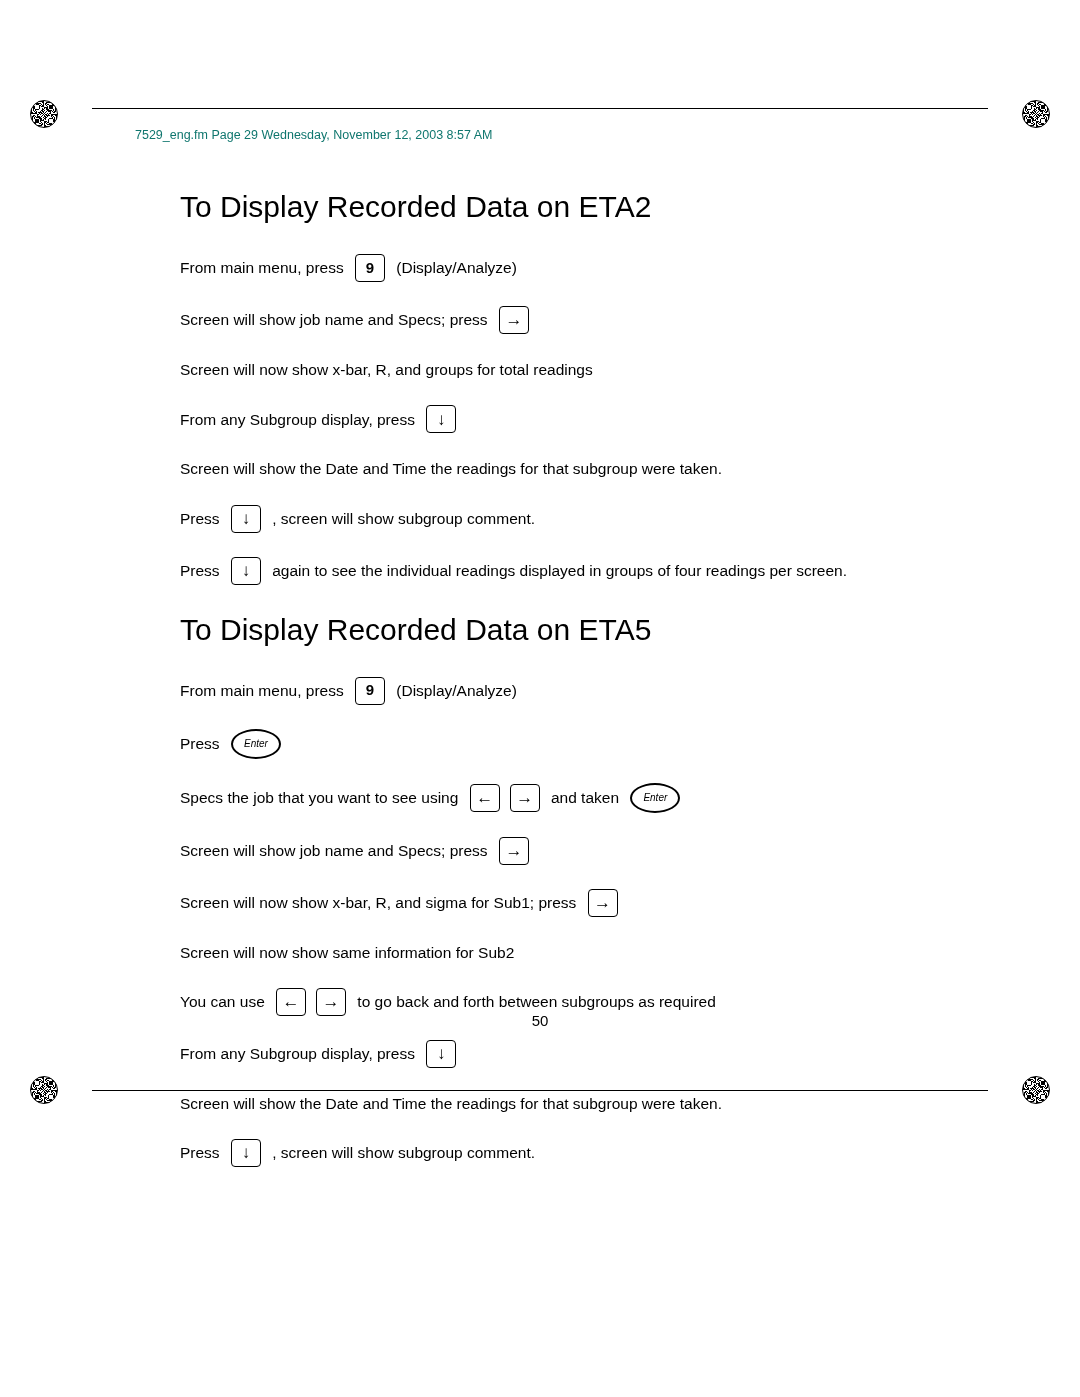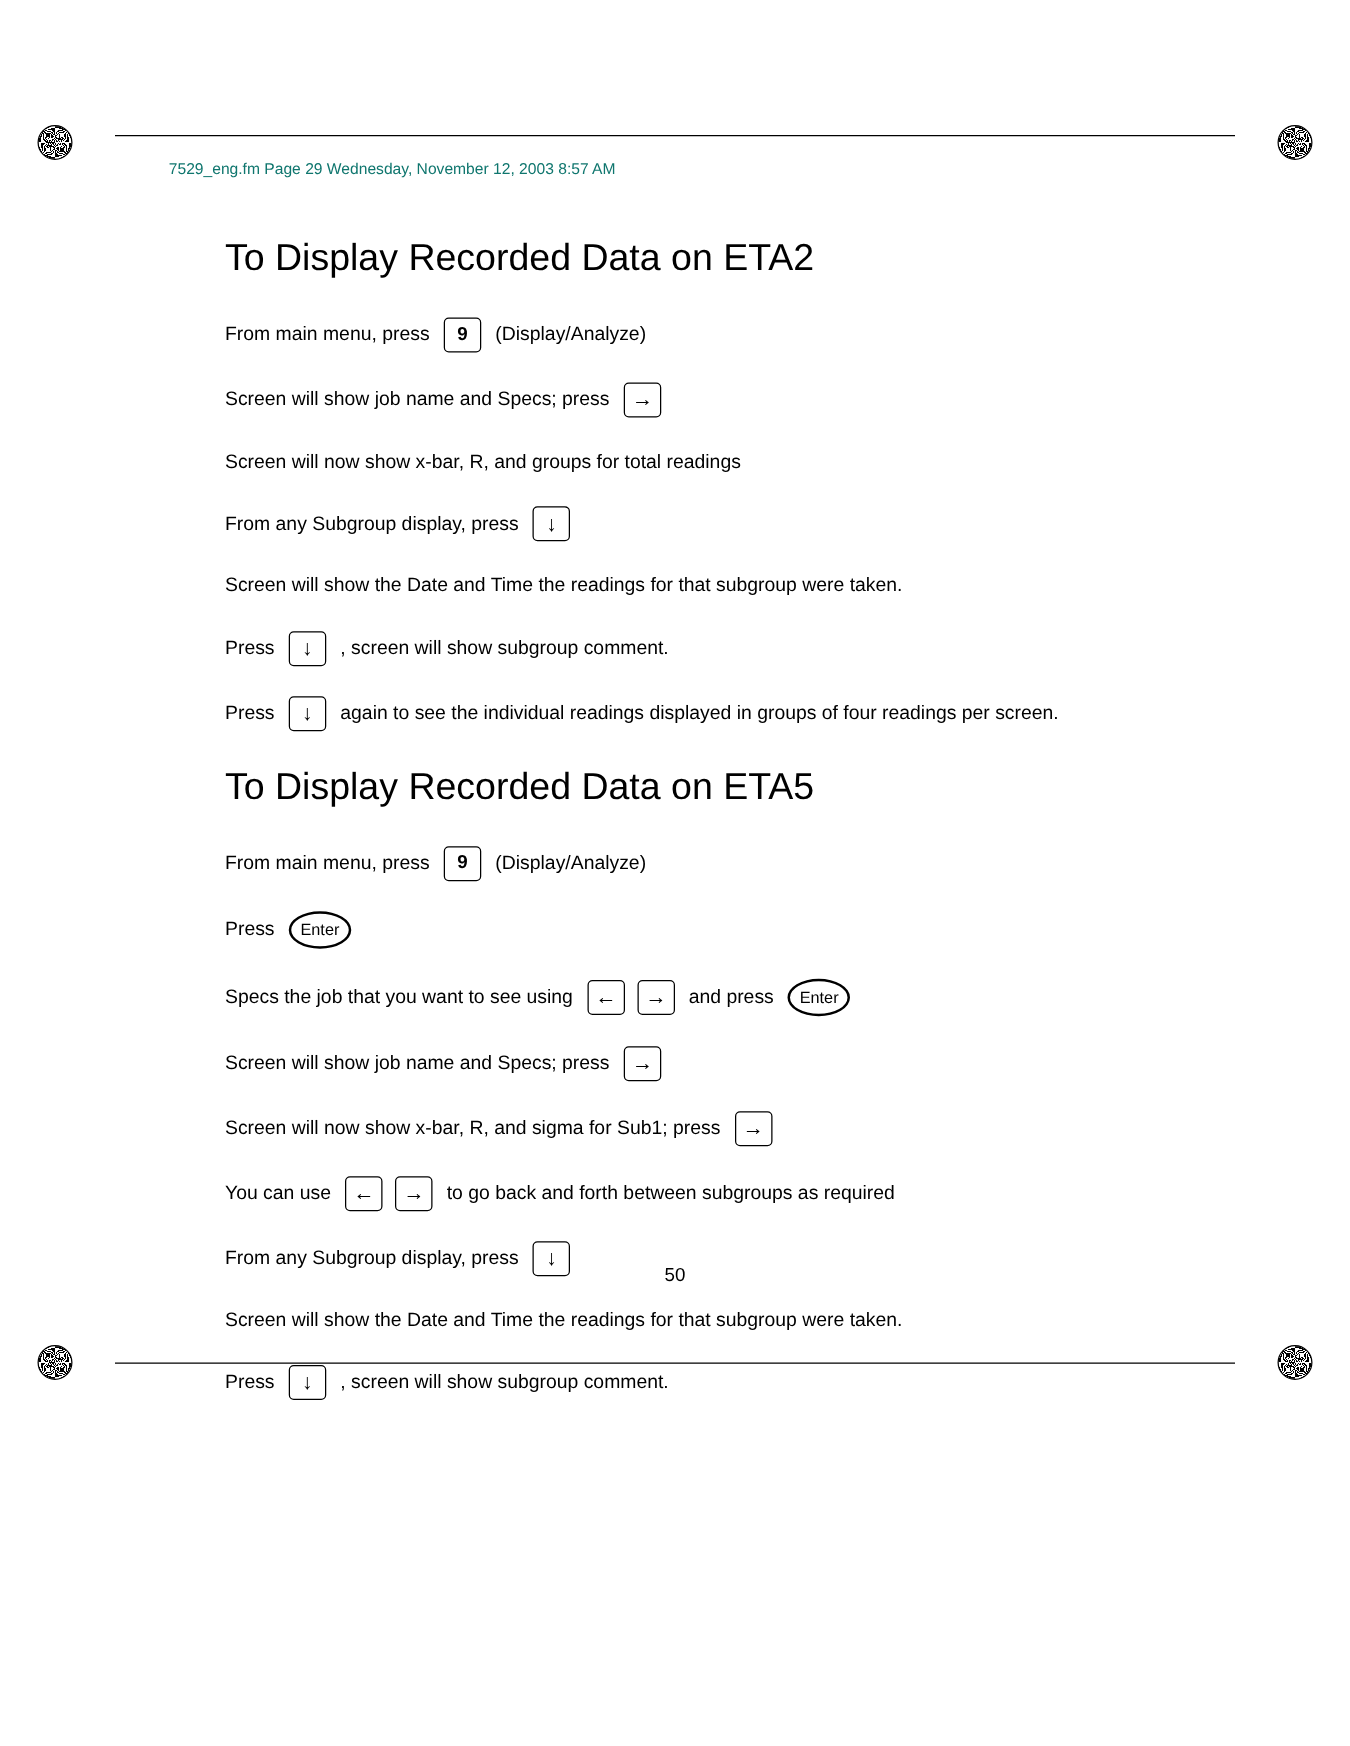--- a/index.html
+++ b/index.html
@@ -60,21 +60,22 @@
     font-size: 17px;
   }
   .enterkey {
     display: inline-flex;
     align-items: center;
     justify-content: center;
     width: 46px;
     height: 26px;
     border: 2.2px solid #000;
     border-radius: 50%;
-    font-size: 13px;
+    font-size: 10px;
+    font-style: italic;
     margin: 0 3px;
   }
   .section2 {
     margin-top: 28px;
   }
   .pagenum {
     position: absolute;
     left: 0;
     right: 0;
     top: 1012px;
@@ -170,34 +171,37 @@
 
   <div class="line">
     <span class="text">Press </span>
     <span class="enterkey">Enter</span>
   </div>
 
   <div class="line">
     <span class="text">Specs the job that you want to see using </span>
     <span class="keybox arrow">←</span>
     <span class="keybox arrow">→</span>
-    <span class="text"> and press </span>
+    <span class="text"> and taken </span>
     <span class="enterkey">Enter</span>
   </div>
 
   <div class="line">
     <span class="text">Screen will show job name and Specs; press </span>
     <span class="keybox arrow">→</span>
   </div>
 
   <div class="line">
     <span class="text">Screen will now show x-bar, R, and sigma for Sub1; press </span>
     <span class="keybox arrow">→</span>
   </div>
 
+  <div class="line">
+    <span class="text">Screen will now show same information for Sub2</span>
+  </div>
 
   <div class="line">
     <span class="text">You can use </span>
     <span class="keybox arrow">←</span>
     <span class="keybox arrow">→</span>
     <span class="text"> to go back and forth between subgroups as required</span>
   </div>
 
   <div class="line">
     <span class="text">From any Subgroup display, press </span>

